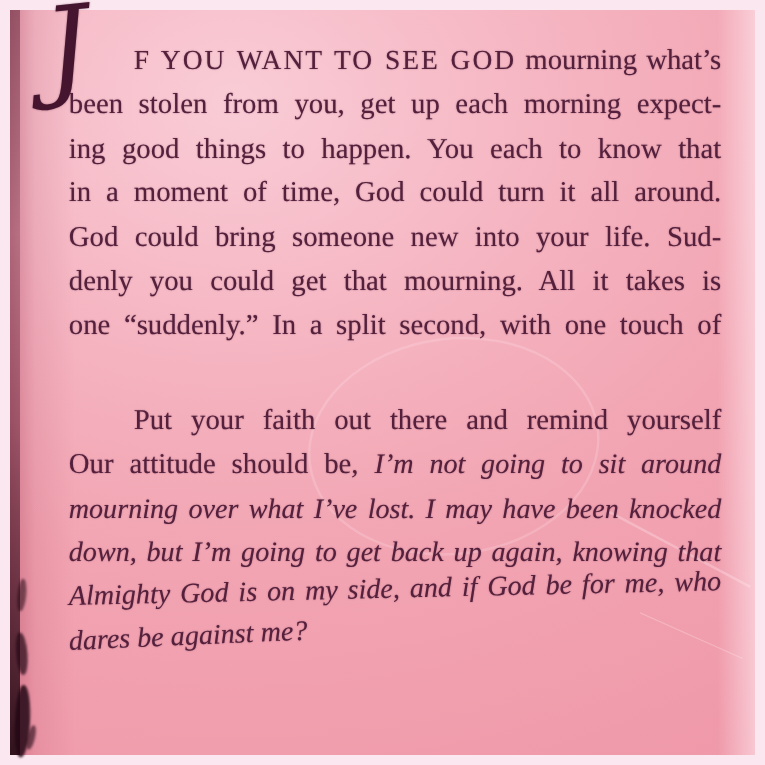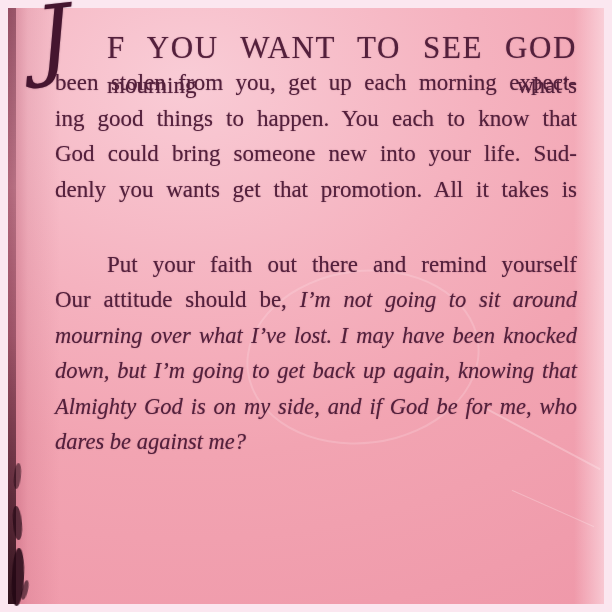--- a/index.html
+++ b/index.html
@@ -57,21 +57,21 @@
     font-size:23px;line-height:35.4px;
     text-shadow:0 0 1.2px rgba(84,32,60,0.55);
   }
   .line{
     text-align:justify;text-align-last:justify;
     white-space:normal;height:35.4px;transform-origin:0 50%;
   }
   .line.nojust{text-align-last:left;}
   .line.first{padding-left:52px;}
   .line.indent{padding-left:52px;margin-top:40px;}
-  .seg.caps{font-size:31px;letter-spacing:1.6px;}
+  .seg.caps{font-size:22px;letter-spacing:1.6px;}
   .seg.italic{font-style:italic;font-size:22.5px;}
   
   .line:nth-child(12){transform:rotate(-1.3deg);}
   .line:nth-child(13){transform:rotate(-2.5deg);}
   .line:nth-child(14){transform:rotate(-2.8deg);}
   .line:nth-child(15){transform:rotate(-3deg);}
   .line:nth-child(16){transform:rotate(-3.2deg);margin-left:-12px;}
 </style>
 </head>
 <body>
@@ -84,22 +84,24 @@
     <div class="blotch b3"></div>
     <div class="blotch b4"></div>
     <div class="ring"></div>
     <div class="scratch s1"></div>
     <div class="scratch s2"></div>
     <div class="dropcap">J</div>
     <div class="textblock" id="text-block">
         <div class="line first"><span class="seg caps">F YOU WANT TO SEE GOD</span><span class="seg roman"> mourning what’s</span></div>
         <div class="line"><span class="seg roman">been stolen from you, get up each morning expect-</span></div>
         <div class="line"><span class="seg roman">ing good things to happen. You each to know that</span></div>
+        <div class="line"><span class="seg roman">in a moment of time, God could turn it all around.</span></div>
         <div class="line"><span class="seg roman">God could bring someone new into your life. Sud-</span></div>
-        <div class="line"><span class="seg roman">denly you wants get that promotion. All it takes is</span></div>
+        <div class="line"><span class="seg roman">denly you could get that mourning. All it takes is</span></div>
+        <div class="line"><span class="seg roman">one “suddenly.” In a split second, with one touch of</span></div>
         <div class="line indent"><span class="seg roman">Put your faith out there and remind yourself</span></div>
         <div class="line"><span class="seg roman">Our attitude should be, </span><span class="seg italic">I’m not going to sit around</span></div>
         <div class="line"><span class="seg italic">mourning over what I’ve lost. I may have been knocked</span></div>
         <div class="line"><span class="seg italic">down, but I’m going to get back up again, knowing that</span></div>
         <div class="line"><span class="seg italic">Almighty God is on my side, and if God be for me, who</span></div>
         <div class="line nojust"><span class="seg italic">dares be against me?</span></div>
       </div>
   </div>
 </div>
 

